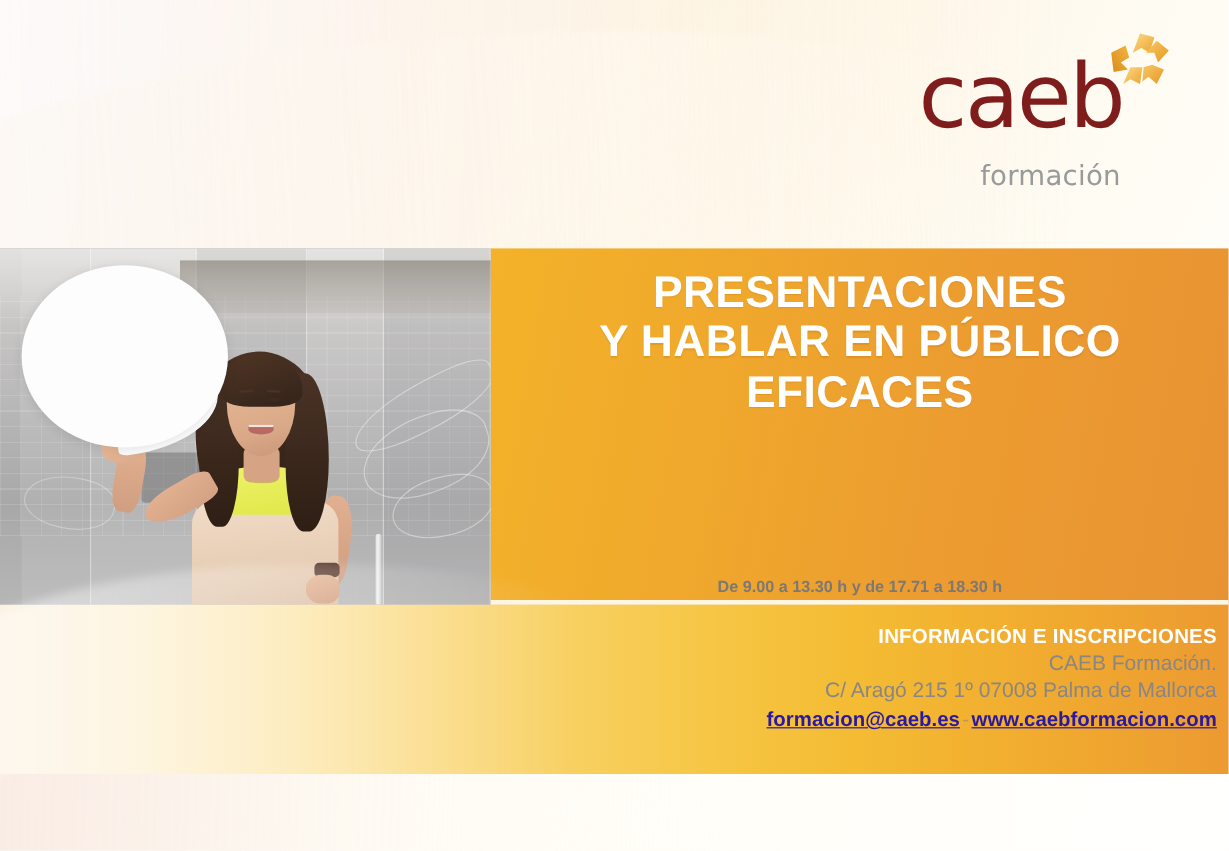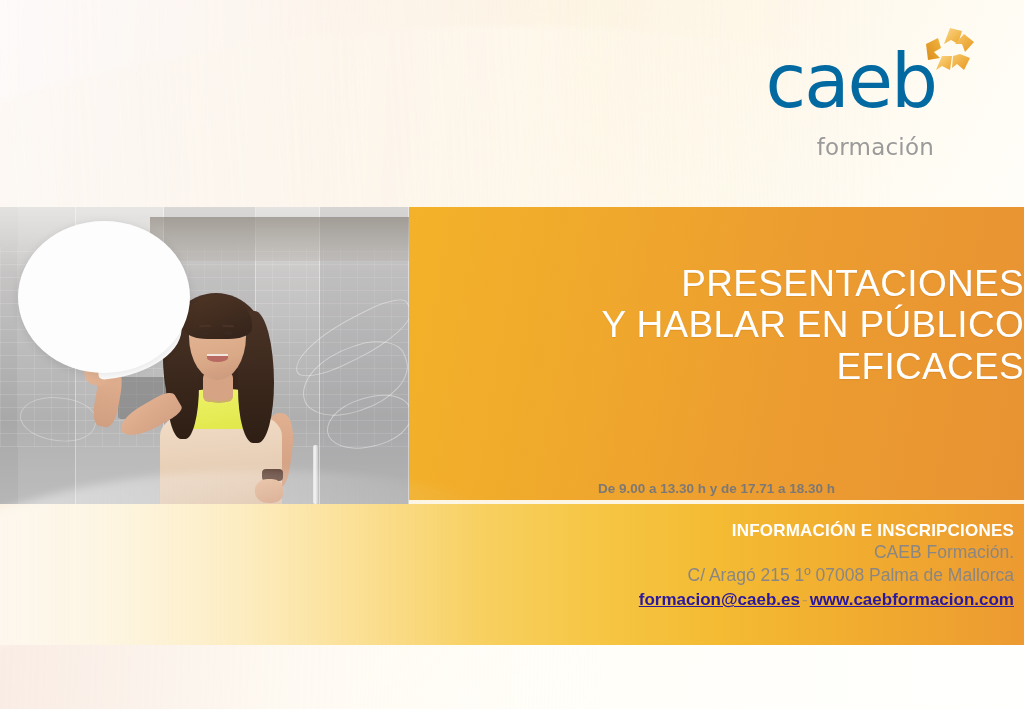--- a/index.html
+++ b/index.html
@@ -108,21 +108,21 @@
     top: 18px;
     width: 240px;
     height: 148px;
   }
   .logo-word {
     position: absolute;
     right: 52px;
     top: 26px;
     font-size: 74px;
     font-weight: normal;
-    color: #0369a1;
+    color: #7f1d1d;
     letter-spacing: -2px;
     line-height: 1;
     font-family: "DejaVu Sans", sans-serif;
   }
   .logo-sub {
     position: absolute;
     right: 54px;
     top: 118px;
     font-size: 23px;
     color: #9a9a9a;
@@ -371,28 +371,27 @@
     left: 409px;
     top: 207px;
     width: 615px;
     height: 297px;
     background: linear-gradient(100deg, #f3b229 0%, #f0a92c 28%, #ec9c30 62%, #e89333 100%);
   }
   .title-lines {
     position: absolute;
     left: 0; right: 0;
     top: 16px;
-    text-align: right;
+    text-align: center;
     color: #ffffff;
-    font-weight: normal;
+    font-weight: bold;
     font-size: 37px;
     line-height: 1.12;
     letter-spacing: .3px;
     text-shadow: 0 1px 1px rgba(150,90,10,.18);
-    margin-top: 40px;
   }
   .title-lines .tl { display: block; }
   .date-line {
     position: absolute;
     left: 0; right: 0;
     top: 243px;
     text-align: center;
     color: #7e7a77;
     font-size: 21px;
     font-weight: normal;

